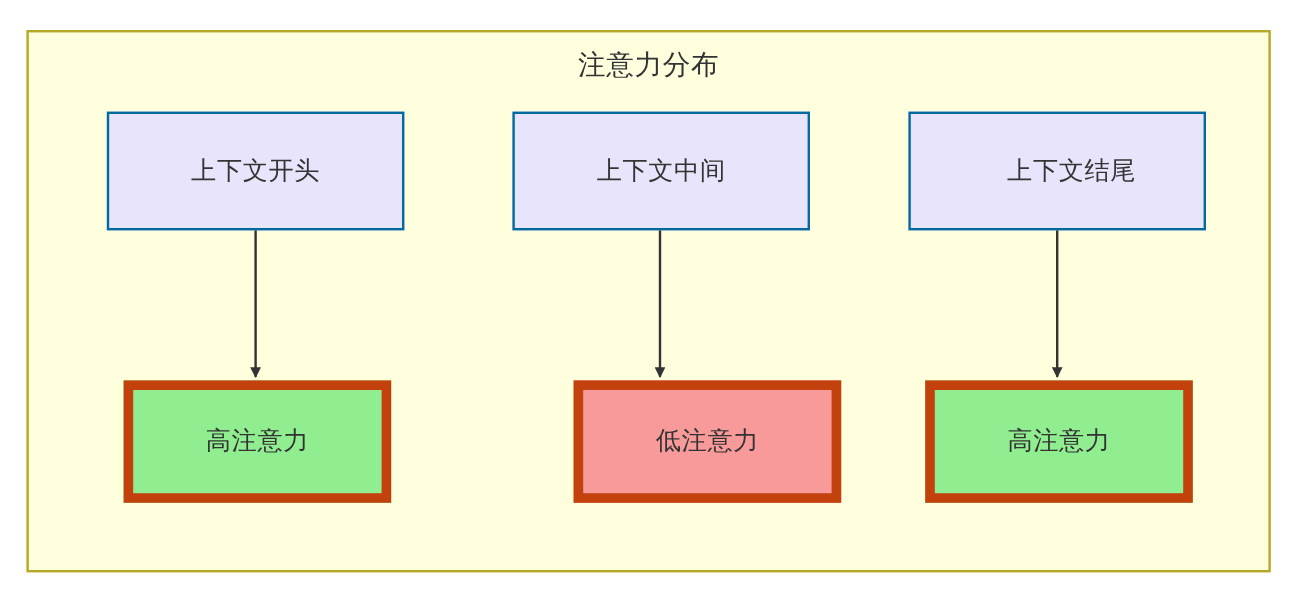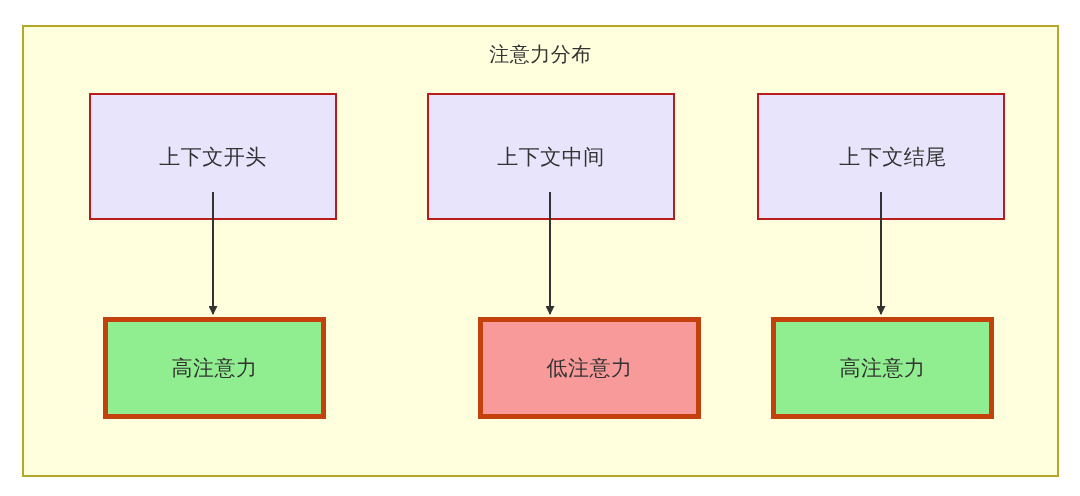--- a/index.html
+++ b/index.html
@@ -32,21 +32,21 @@
     border: 2px solid #b5a72a;
     box-sizing: border-box;
   }
 
   .subgraph-title {
     position: absolute;
     left: 0;
     top: 14px;
     width: 100%;
     text-align: center;
-    font-size: 20px;
+    font-size: 23px;
     color: #333333;
     letter-spacing: 0.5px;
     line-height: 26px;
   }
 
   
   .node {
     position: absolute;
     box-sizing: border-box;
     display: flex;
@@ -57,34 +57,34 @@
 
   .node-label {
     font-size: 21px;
     color: #333333;
     line-height: 26px;
     letter-spacing: 0.5px;
   }
 
   .node.context {
     background: #e8e4fb;
-    border: 2px solid #b91c1c;
+    border: 2px solid #0369a1;
     width: 248px;
-    height: 127px;
+    height: 99px;
     top: 93px;
   }
   .node.context.pos-0 { left: 89px; }
   .node.context.pos-1 { left: 427px; }
   .node.context.pos-2 { left: 757px; padding-left: 24px; }
 
   .node.attention {
     width: 223px;
     height: 102px;
     top: 317px;
-    border: 5px solid #c2410c;
+    border: 8px solid #c2410c;
   }
   .node.attention.pos-0 { left: 103px; }
   .node.attention.pos-1 { left: 438px; }
   .node.attention.pos-2 { left: 771px; }
 
   .node.attention.high { background: #90ee90; }
   .node.attention.low  { background: #f89a9a; margin-left: 40px; }
 
   
   .edges-layer {

